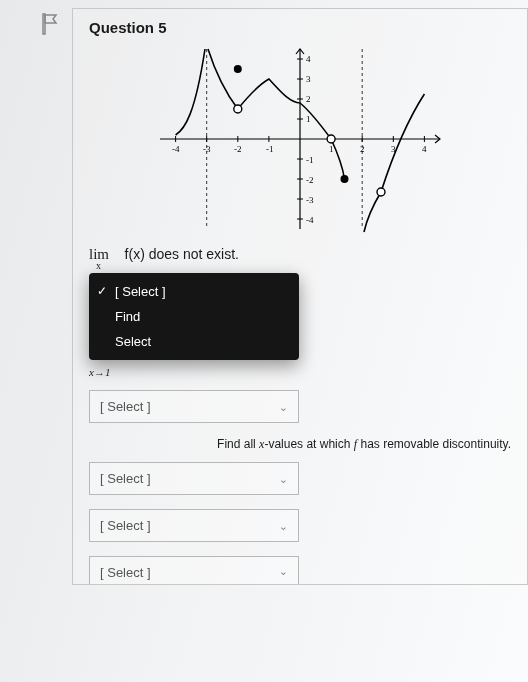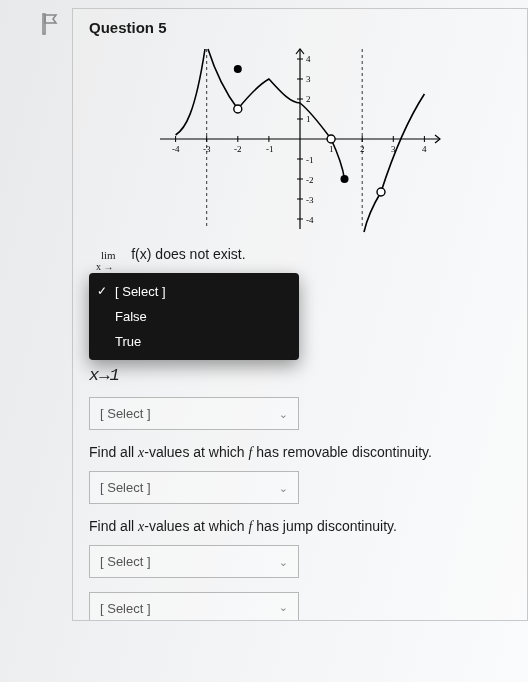--- a/index.html
+++ b/index.html
@@ -45,21 +45,21 @@
     .limit-text {
       font-size: 14px;
       color: #1a1a1a;
       margin: 6px 0 10px 0;
     }
     .limit-expr {
       display: inline-block;
       position: relative;
       font-family: "Times New Roman", serif;
     }
-    .limit-top { font-size: 11px; margin-left: 12px; }
+    .limit-top { font-size: 15px; }
     .limit-sub { font-size: 10px; position: absolute; left: 7px; top: 14px; }
     .fx { }
     .dropdown-open {
       background: #151515;
       color: #fff;
       border-radius: 4px;
       width: 210px;
       padding: 6px 0;
       box-shadow: 0 6px 18px rgba(0,0,0,0.4);
       margin-bottom: 6px;
@@ -70,23 +70,23 @@
       position: relative;
       cursor: pointer;
     }
     .dropdown-open .opt.sel::before {
       content: "✓";
       position: absolute;
       left: 8px;
       font-size: 12px;
     }
     .partial-text {
-      font-size: 17px;
+      font-size: 11px;
       color: #222;
-      font-family: Liberation Mono, monospace;
+      font-family: Liberation Serif, serif;
       font-style: italic;
       margin-bottom: 12px;
     }
     .select-box {
       border: 1px solid #b8b8b8;
       background: rgba(255,255,255,0.3);
       padding: 8px 10px;
       font-size: 13px;
       color: #555;
       width: 210px;
@@ -96,23 +96,24 @@
     }
     .select-box .chev {
       position: absolute;
       right: 10px;
       top: 50%;
       transform: translateY(-50%);
       color: #888;
       font-size: 11px;
     }
     .prompt {
-      font-size: 14px;
+      font-size: 12px;
       color: #1a1a1a;
       margin-bottom: 10px;
+      text-align: right;
     }
     .prompt .xvar, .prompt .fvar {
       font-family: "Times New Roman", serif;
       font-style: italic;
     }
     .select-box.cut {
       margin-bottom: 0;
       border-bottom: none;
       padding-bottom: 4px;
     }
@@ -201,43 +202,40 @@
     <div class="limit-text">
       <span class="limit-expr">
         <span class="limit-top">lim</span>
         <span class="limit-sub">x → −2</span>
       </span>
       &nbsp;&nbsp;&nbsp;<span class="fx">f(x)</span><span> does not exist.</span>
     </div>
 
     <div class="dropdown-open">
       <div class="opt sel">[ Select ]</div>
-      <div class="opt">False</div>
-      <div class="opt">True</div>
+      <div class="opt">Find</div>
+      <div class="opt">Select</div>
     </div>
 
     <div class="partial-text">x→1</div>
 
     <div class="select-box">
       <span>[ Select ]</span>
       <span class="chev">⌄</span>
     </div>
 
     <div class="prompt">
       <span>Find all </span><span class="xvar">x</span><span>-values at which </span><span class="fvar">f</span><span> has removable discontinuity.</span>
     </div>
 
     <div class="select-box">
       <span>[ Select ]</span>
       <span class="chev">⌄</span>
     </div>
 
-    <div class="prompt">
-      <span>Find all </span><span class="xvar">x</span><span>-values at which </span><span class="fvar">f</span><span> has jump discontinuity.</span>
-    </div>
 
     <div class="select-box">
       <span>[ Select ]</span>
       <span class="chev">⌄</span>
     </div>
 
 
     <div class="select-box cut">
       <span>[ Select ]</span>
       <span class="chev">⌄</span>

